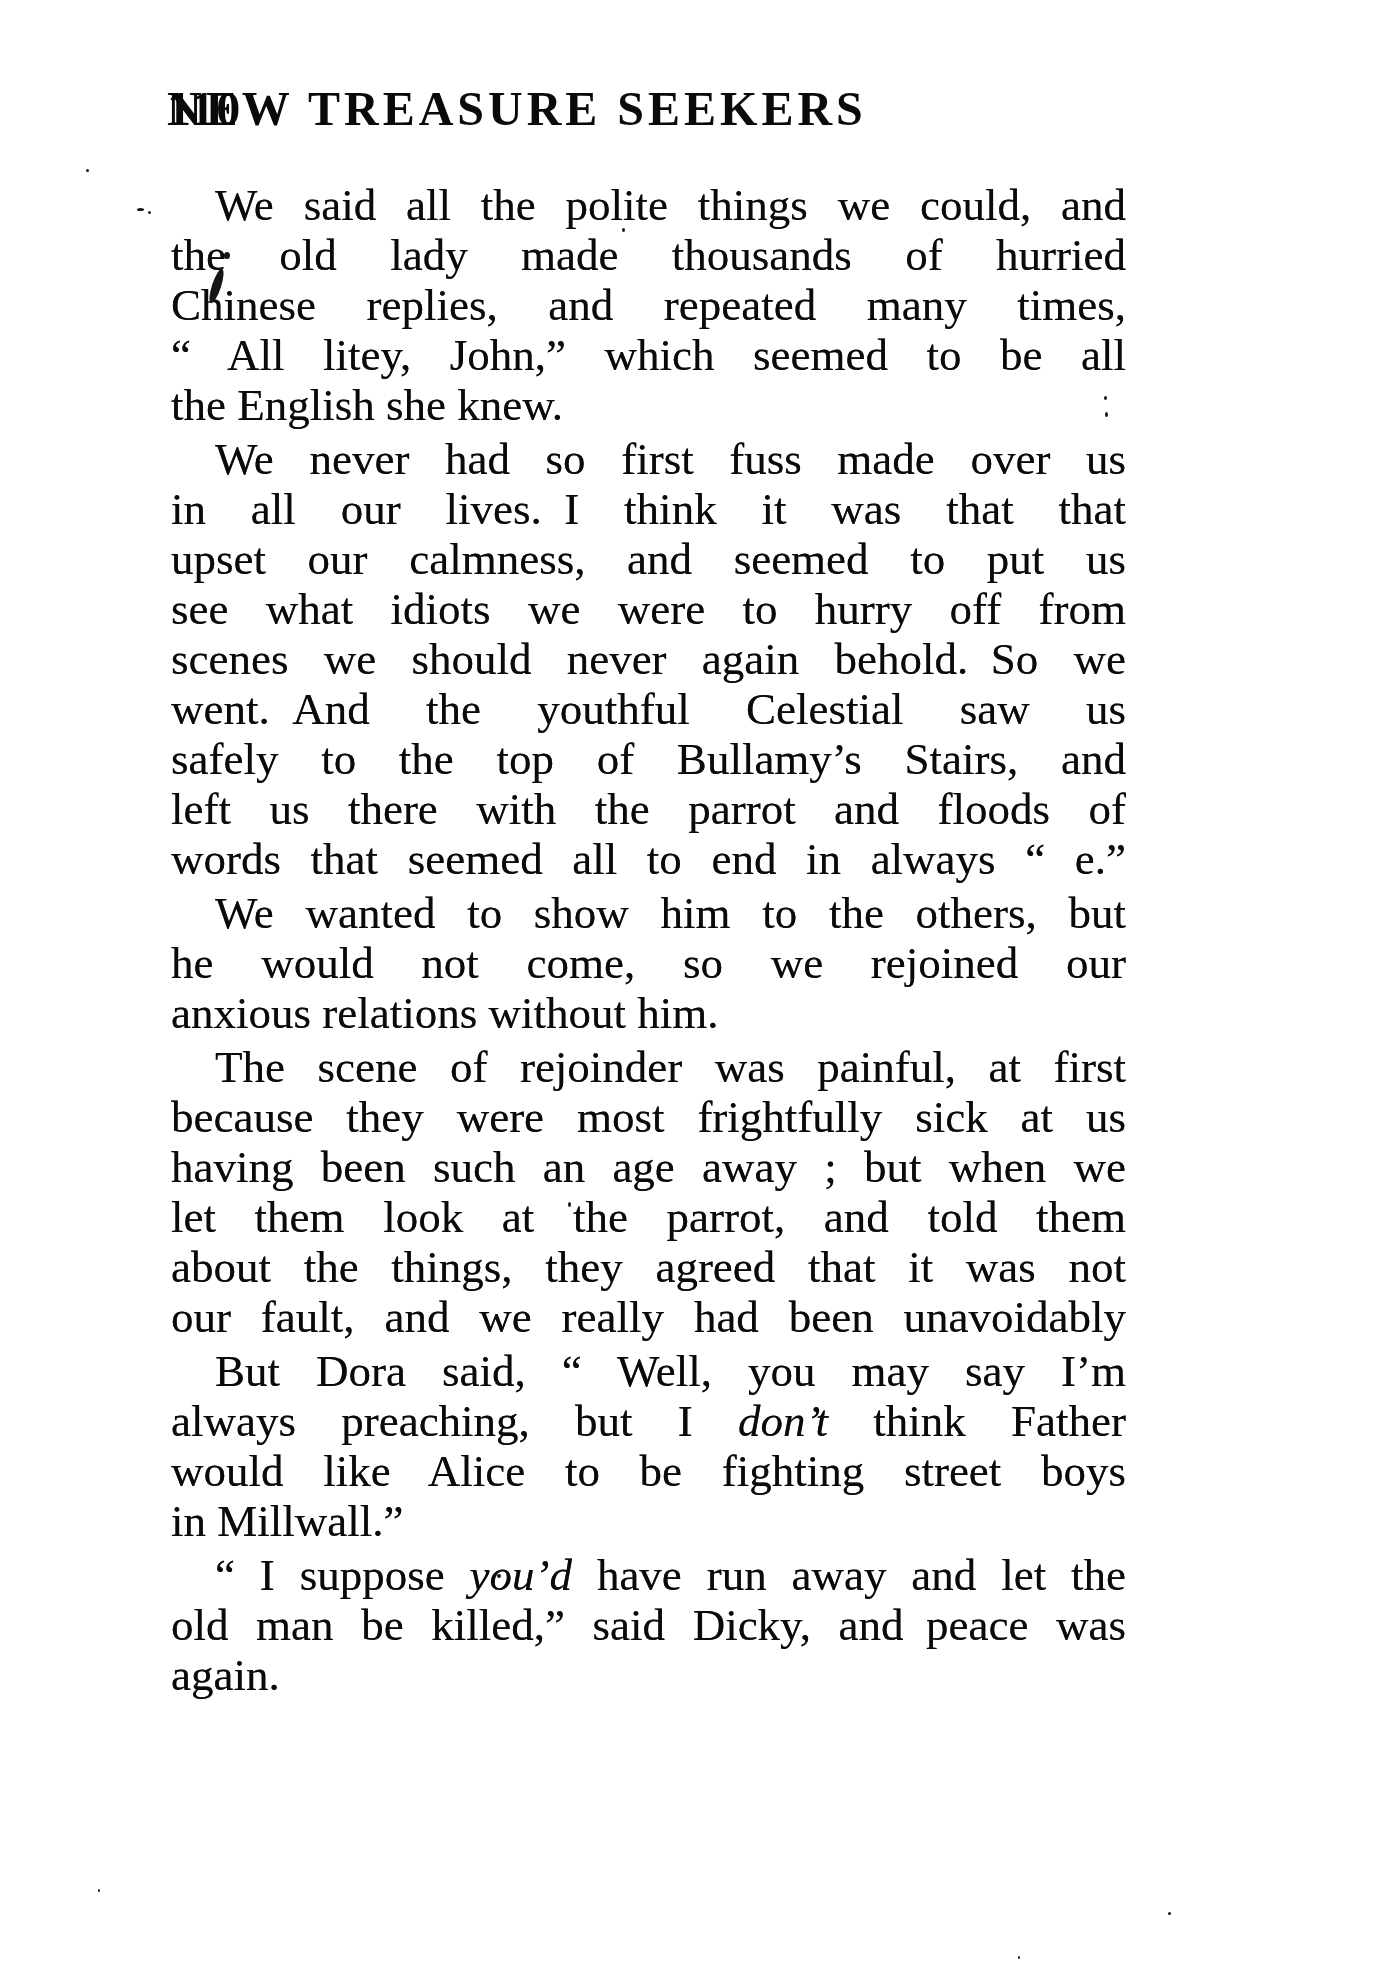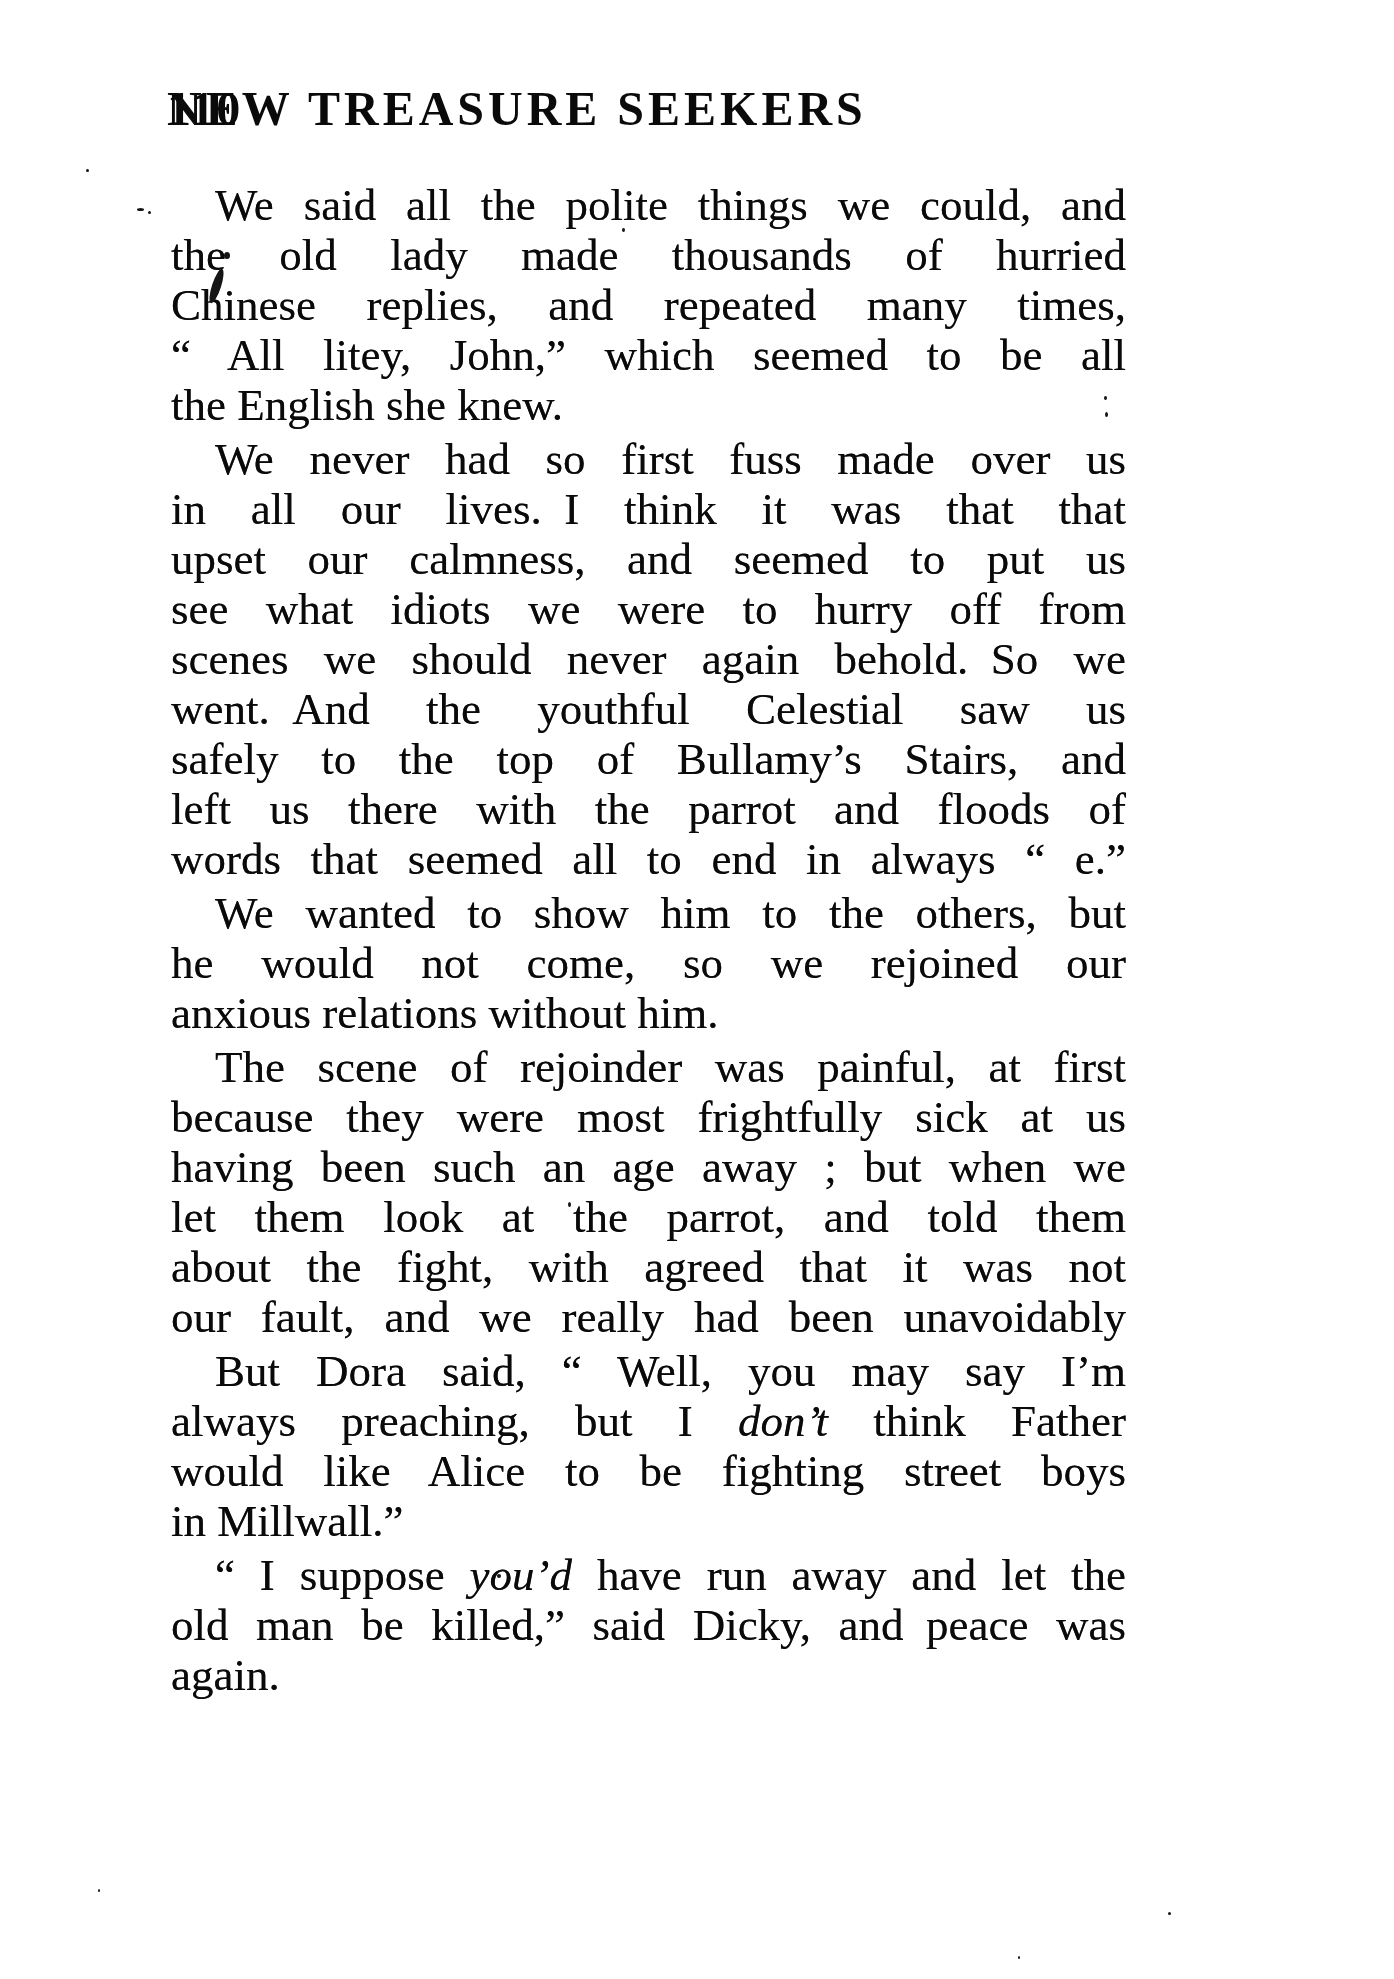--- a/index.html
+++ b/index.html
@@ -90,21 +90,21 @@
         <div class="paragraph">
           <div class="line just indent"><span class="">We wanted to show him to the others, but</span></div>
           <div class="line just"><span class="">he would not come, so we rejoined our</span></div>
           <div class="line"><span class="">anxious relations without him.</span></div>
         </div>
         <div class="paragraph">
           <div class="line just indent"><span class="">The scene of rejoinder was painful, at first</span></div>
           <div class="line just"><span class="">because they were most frightfully sick at us</span></div>
           <div class="line just"><span class="">having been such an age away ; but when we</span></div>
           <div class="line just"><span class="">let them look at the parrot, and told them</span></div>
-          <div class="line just"><span class="">about the fight, with agreed that it was not</span></div>
+          <div class="line just"><span class="">about the things, they agreed that it was not</span></div>
           <div class="line just"><span class="">our fault, and we really had been unavoidably</span></div>
         </div>
         <div class="paragraph">
           <div class="line just indent"><span class="">But Dora said, “ Well, you may say I’m</span></div>
           <div class="line just"><span class="">always preaching, but I </span><span class="it">don’t</span><span class=""> think Father</span></div>
           <div class="line just"><span class="">would like Alice to be fighting street boys</span></div>
           <div class="line"><span class="">in Millwall.”</span></div>
         </div>
         <div class="paragraph">
           <div class="line just indent"><span class="">“ I suppose </span><span class="it">you’d</span><span class=""> have run away and let the</span></div>

